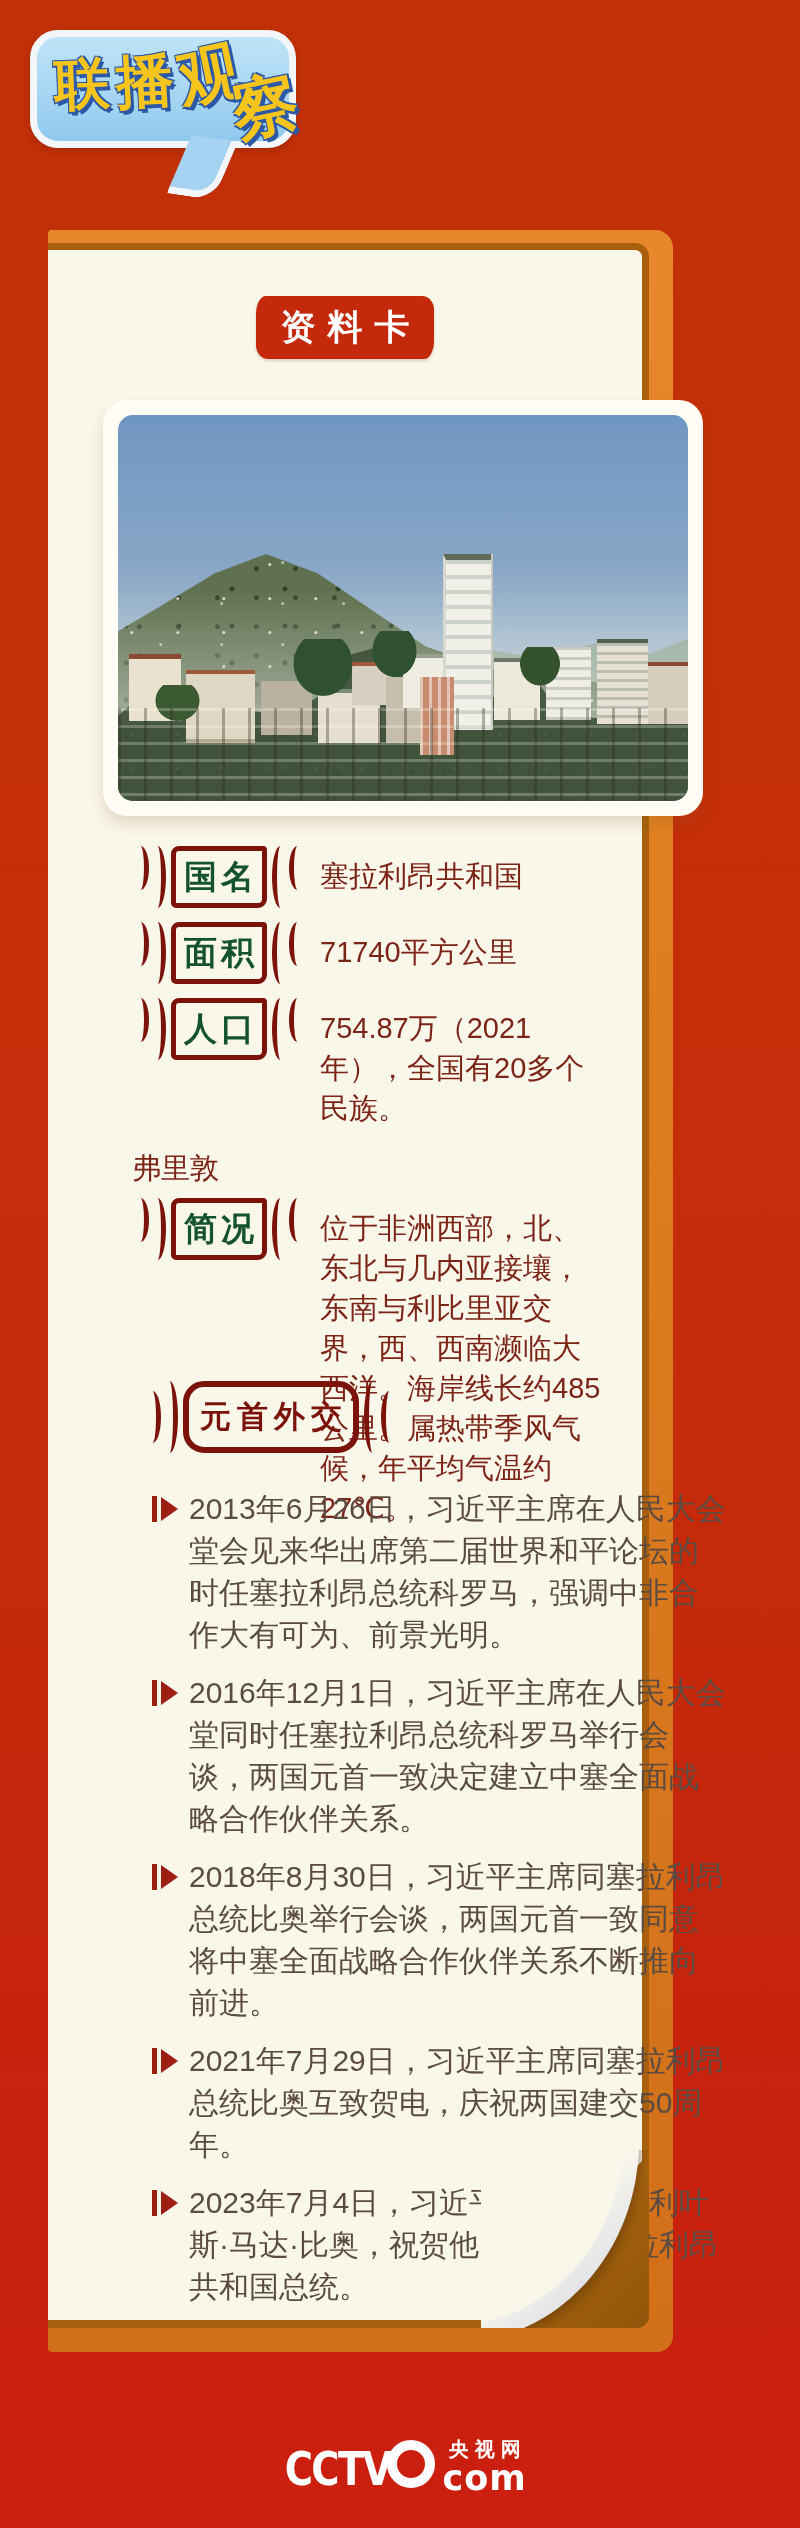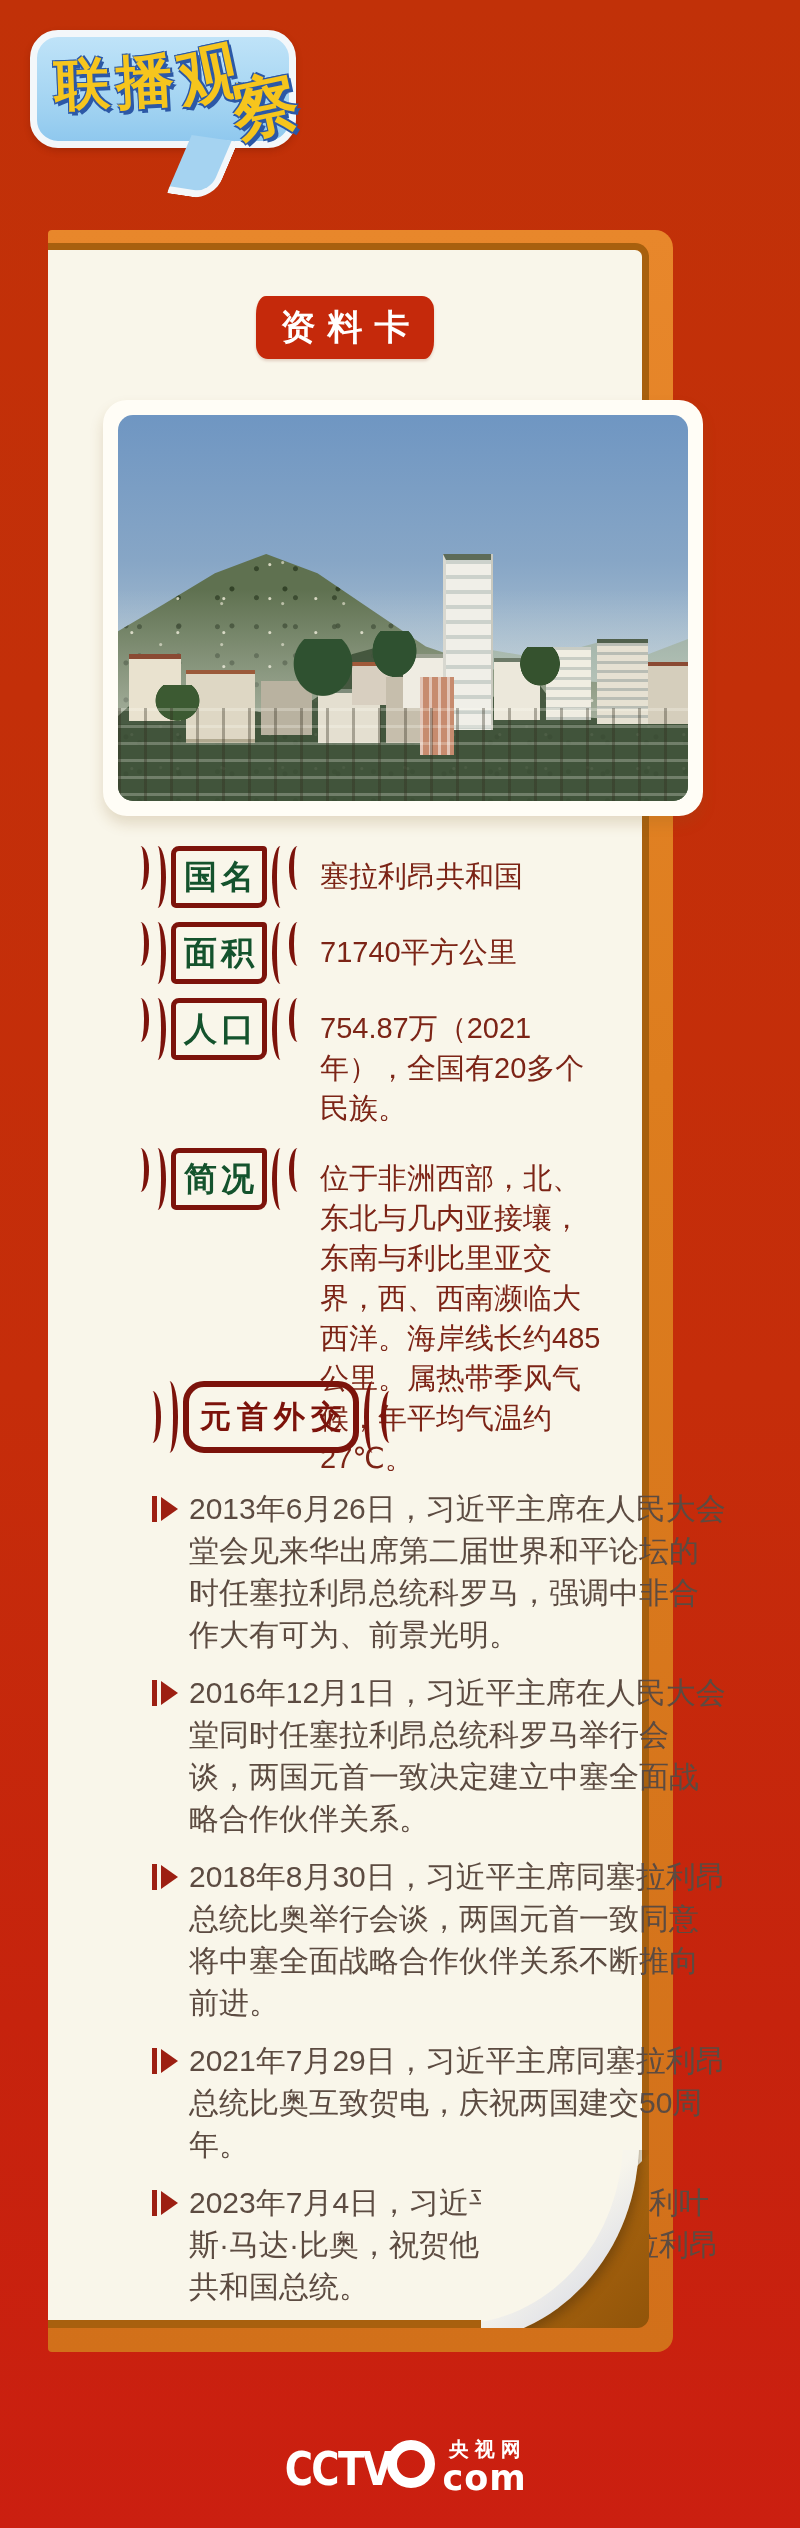--- a/index.html
+++ b/index.html
@@ -186,20 +186,21 @@
         <span class="chip">
           <span class="arc arc-r a-out"></span>
           <span class="arc arc-r a-in"></span>
           <span class="chip-box">人口</span>
           <span class="arc arc-l a-in"></span>
           <span class="arc arc-l a-out"></span>
         </span>
         <span class="field-value">754.87万（2021年），全国有20多个民族。</span>
       </div>
       <div class="field-row">
+        <span class="field-value">弗里敦</span>
       </div>
       <div class="field-row">
         <span class="chip">
           <span class="arc arc-r a-out"></span>
           <span class="arc arc-r a-in"></span>
           <span class="chip-box">简况</span>
           <span class="arc arc-l a-in"></span>
           <span class="arc arc-l a-out"></span>
         </span>
         <span class="field-value">位于非洲西部，北、东北与几内亚接壤，东南与利比里亚交界，西、西南濒临大西洋。海岸线长约485公里。属热带季风气候，年平均气温约27℃。</span>

